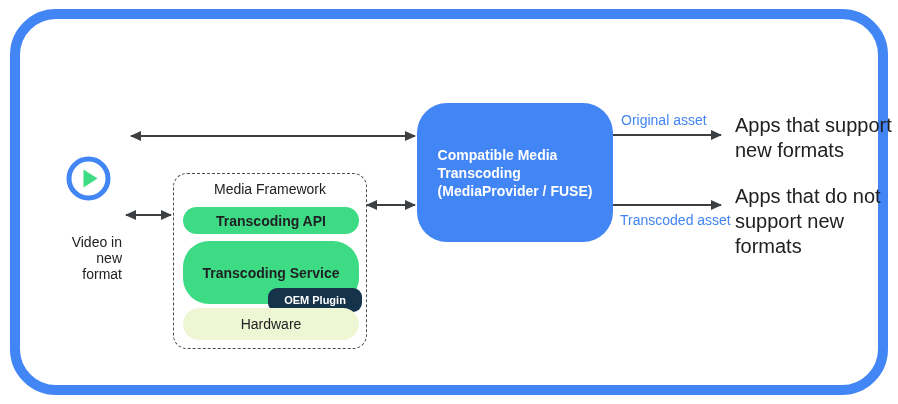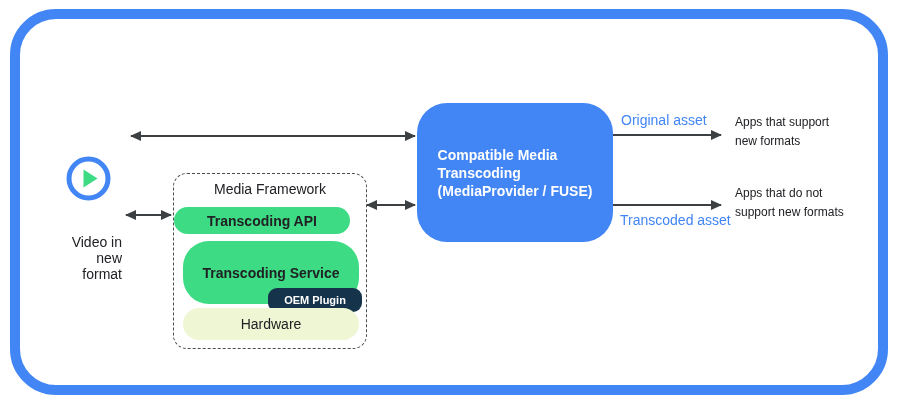--- a/index.html
+++ b/index.html
@@ -36,21 +36,21 @@
   }
   .mf-title{
     position:absolute;left:0;top:7px;width:100%;text-align:center;
     font-size:14px;
   }
   .pill{
     position:absolute;display:flex;align-items:center;justify-content:center;
     font-size:14px;box-sizing:border-box;
   }
   .pill-api{
-    left:0;top:33px;width:176px;height:27px;border-radius:14px;
+    left:9px;top:33px;width:176px;height:27px;border-radius:14px;
     background:#3ddc84;font-weight:700;
   }
   .pill-service{
     left:9px;top:67px;width:176px;height:63px;border-radius:26px;
     background:#3ddc84;font-weight:700;
   }
   .pill-oem{
     left:94px;top:114px;width:94px;height:24px;border-radius:9px;
     background:#15334a;color:#ffffff;font-weight:700;font-size:11px;
   }
@@ -59,21 +59,21 @@
     background:#eff6d3;
   }
 
   .blue-box{
     left:417px;top:103px;width:196px;height:139px;border-radius:30px;
     background:#4285f4;color:#ffffff;font-weight:700;font-size:14px;line-height:18px;
     display:flex;align-items:center;justify-content:center;text-align:left;
   }
 
   .asset-label{color:#4285f4;font-size:14px;}
-  .apps-label{font-size:12px;line-height:19px;}
+  .apps-label{font-size:20px;line-height:25px;}
 </style>
 </head>
 <body>
 
 <div class="canvas">
 
   <div class="frame"></div>
 
   <svg class="abs" style="left:66px;top:156px;" width="45" height="45" viewBox="0 0 45 45">
     <circle cx="22.5" cy="22.5" r="19.5" fill="#ffffff" stroke="#4285f4" stroke-width="5"></circle>

